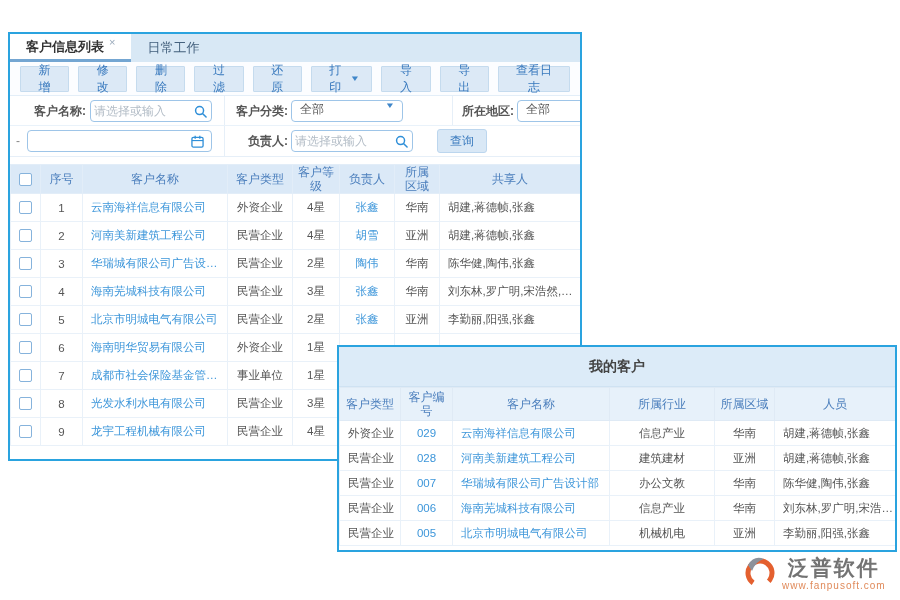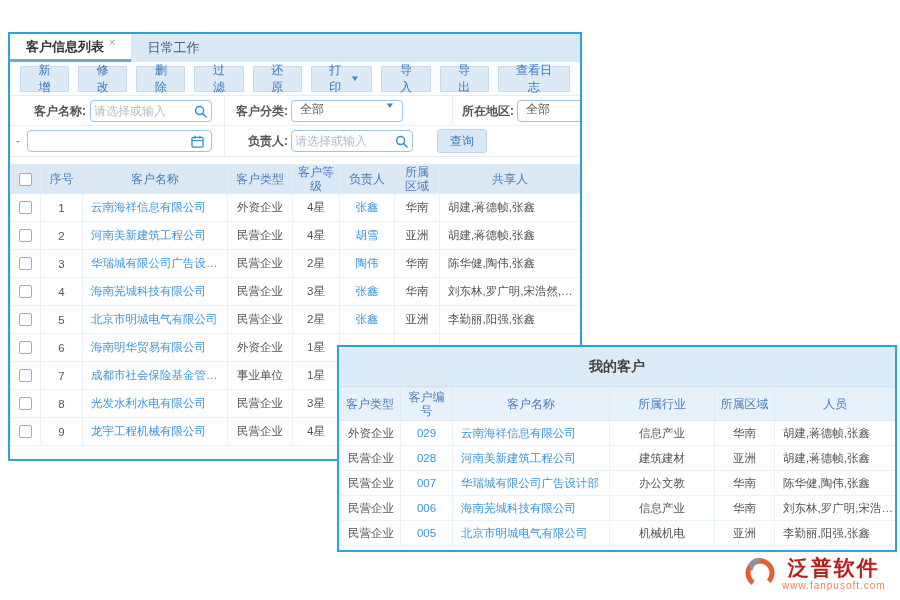--- a/index.html
+++ b/index.html
@@ -62,21 +62,21 @@
   .ogrid th { height: 33px; background: #e7f1fa; color: #4a7ebc; font-weight: normal; font-size: 12px;
     border: 1px solid #dfeaf5; line-height: 14px; }
   .ogrid td { height: 25px; border: 1px solid #e9f1f9; color: #555; font-size: 11.5px;
     text-align: center; white-space: nowrap; overflow: hidden; text-overflow: ellipsis; padding: 0 2px; }
   .ogrid .al { text-align: left; padding-left: 8px; }
   .ogrid .link { color: #3d96da; cursor: pointer; }
 
   
   .logo { position: absolute; left: 742px; top: 551px; display: flex; align-items: center; gap: 4px; }
   .logo-text { display: flex; flex-direction: column; align-items: center; }
-  .logo-brand { font-size: 21px; font-weight: bold; color: #b91c1c; letter-spacing: 2px; line-height: 24px; }
+  .logo-brand { font-size: 21px; font-weight: bold; color: #737373; letter-spacing: 2px; line-height: 24px; }
   .logo-url { font-size: 10px; color: #e08a5a; letter-spacing: 1px; }
 </style>
 </head>
 <body>
 
 <div class="main-panel">
 
   <div class="tabbar">
     <div class="tab active">
       <span>客户信息列表</span><span class="tab-close">×</span>

